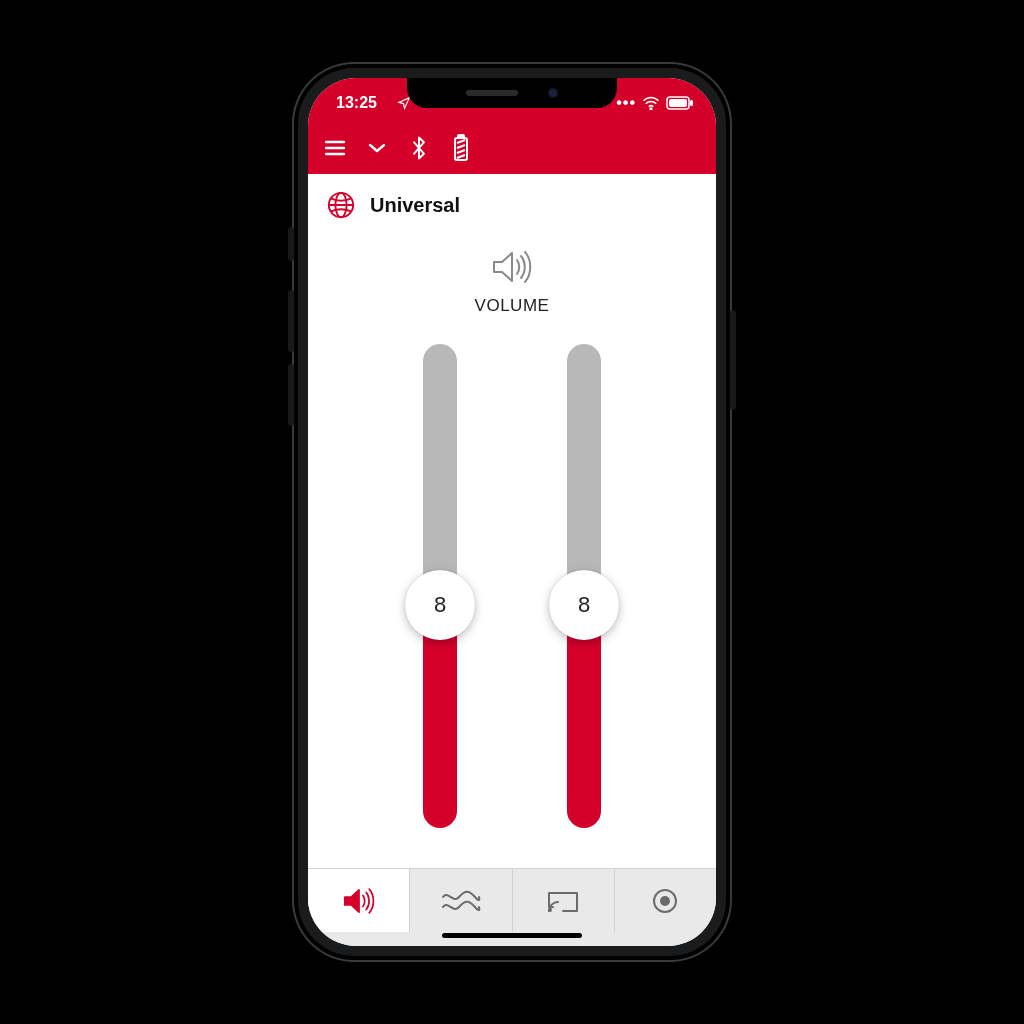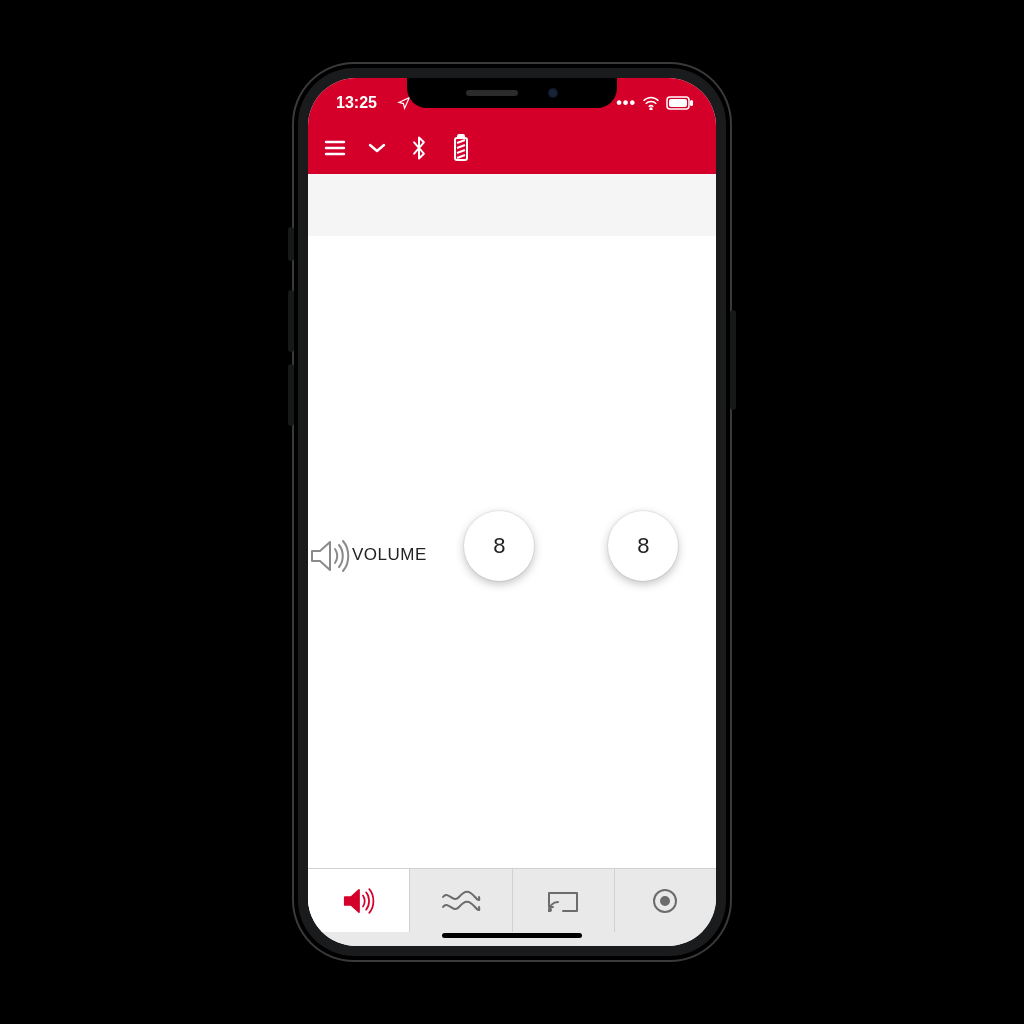--- a/index.html
+++ b/index.html
@@ -139,21 +139,21 @@
   }
 
   
   .content {
     position: absolute;
     top: 158px; 
     bottom: 78px; 
     left: 0; right: 0;
     background: #fff;
     display: flex;
-    flex-direction: row;
+    flex-direction: column;
     align-items: center;
   }
   .vol-icon-wrap {
     margin-top: 12px;
     color:#8a8a8a;
   }
   .section-label {
     margin-top: 6px;
     font-size: 17px;
     letter-spacing: .5px;
@@ -296,20 +296,30 @@
           <rect x="3" y="4" width="12" height="22" rx="2"></rect>
           <rect x="6" y="1" width="6" height="3" rx="1" fill="#fff"></rect>
           <line x1="5" y1="9" x2="13" y2="6"></line>
           <line x1="5" y1="14" x2="13" y2="11"></line>
           <line x1="5" y1="19" x2="13" y2="16"></line>
           <line x1="5" y1="24" x2="13" y2="21"></line>
         </svg>
       </span>
     </div>
 
+    <div class="program-row">
+      <svg width="30" height="30" viewBox="0 0 32 32" fill="none" stroke="#d4002a" stroke-width="2">
+        <circle cx="16" cy="16" r="13"></circle>
+        <ellipse cx="16" cy="16" rx="6" ry="13"></ellipse>
+        <line x1="3" y1="16" x2="29" y2="16"></line>
+        <path d="M5 9  Q16 14 27 9"></path>
+        <path d="M5 23 Q16 18 27 23"></path>
+      </svg>
+      <span class="pname">Universal</span>
+    </div>
 
     <div class="content">
       <span class="vol-icon-wrap">
         <svg width="44" height="38" viewBox="0 0 44 38" fill="none" stroke="#8a8a8a" stroke-width="2" stroke-linejoin="round" stroke-linecap="round">
           <path d="M4 14 H12 L22 5 V33 L12 24 H4 Z"></path>
           <path d="M27 12 C30 16 30 22 27 26"></path>
           <path d="M31 8  C36 14 36 24 31 30"></path>
           <path d="M35 4  C42 12 42 26 35 34"></path>
         </svg>
       </span>

